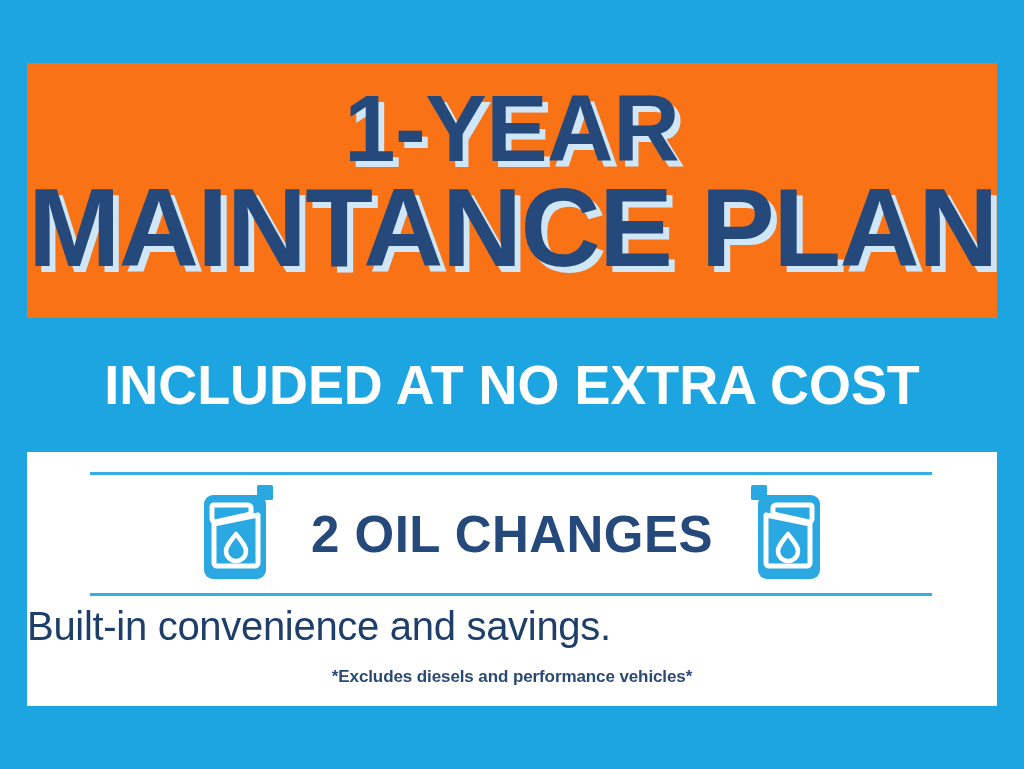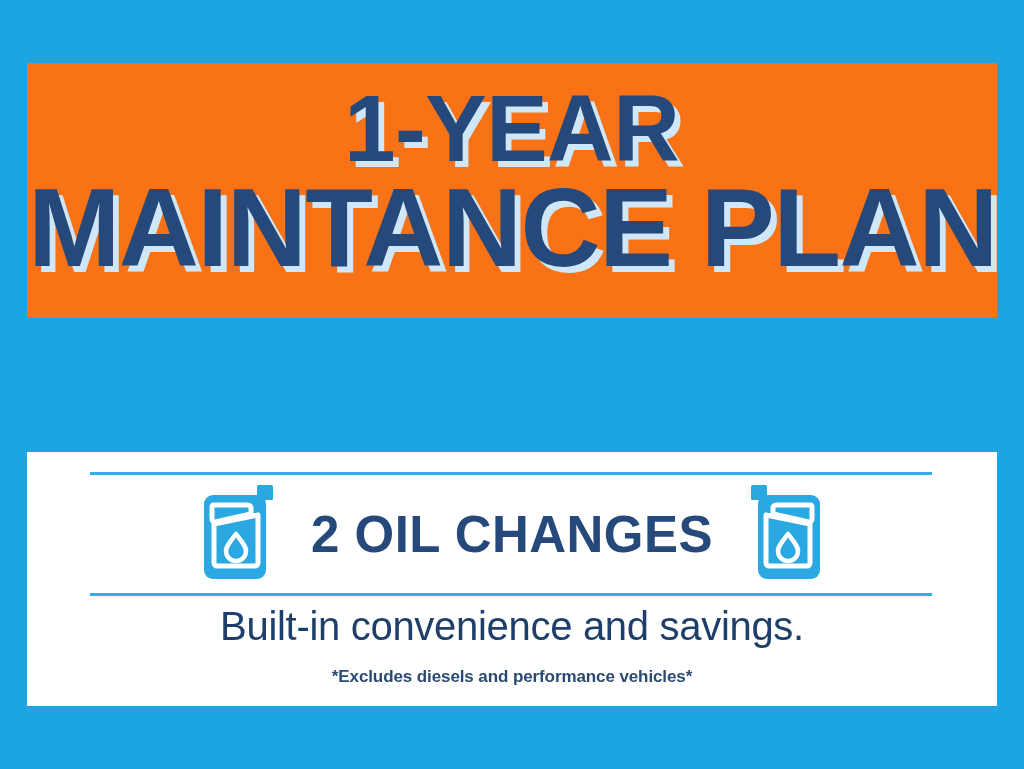--- a/index.html
+++ b/index.html
@@ -125,21 +125,20 @@
 
   .jug-icon { display: block; }
   .jug-icon.mirrored { transform: scaleX(-1); }
 
   
   .tagline {
     position: absolute;
     left: 0;
     top: 152px;
     width: 970px;
-    text-align: center;
     color: #1f3f6b;
     font-size: 40px;
     font-weight: 400;
     letter-spacing: -0.3px;
     white-space: nowrap;
   }
 
   .disclaimer {
     position: absolute;
     left: 0;
@@ -156,20 +155,23 @@
 </head>
 <body>
 
 <div id="poster">
 
   <div class="headline-panel">
     <div class="headline-line line1">1-YEAR</div>
     <div class="headline-line line2">MAINTANCE PLAN</div>
   </div>
 
+  <div class="subtitle-band">
+    <div class="subtitle">INCLUDED AT NO EXTRA COST</div>
+  </div>
 
   <div class="detail-panel">
 
     <div class="rule top"></div>
 
     <div class="offer-row">
 
       <span class="jug-icon">
         <svg width="78" height="94" viewBox="0 0 78 94" aria-hidden="true">
 

